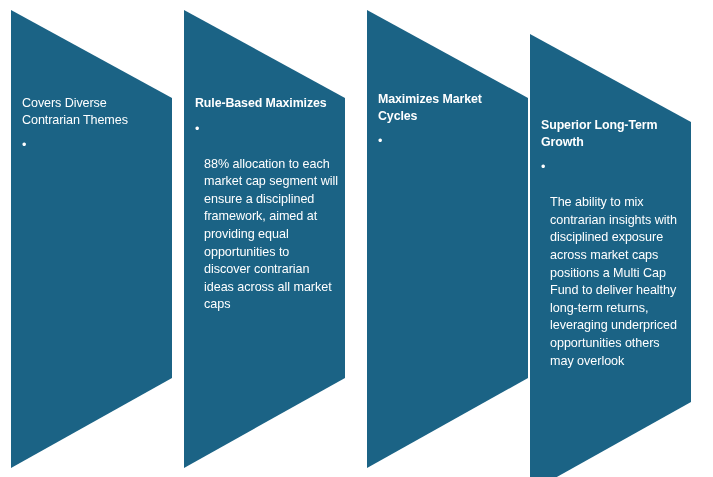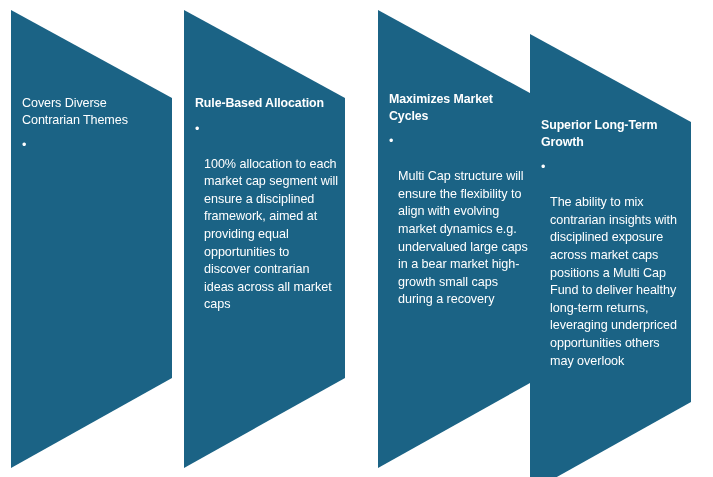--- a/index.html
+++ b/index.html
@@ -77,21 +77,21 @@
     left: 0;
     top: 0;
     font-size: 12.6px;
     line-height: 17.6px;
     color: #ffffff;
   }
 
   
   #panel-0 { left: 11px; }
   #panel-1 { left: 184px; }
-  #panel-2 { left: 378px; }
+  #panel-2 { left: 367px; }
   #panel-3 { left: 530px; margin-top: 24px; }
 
   #panel-0 .panel-content { top: 95px; }
   #panel-1 .panel-content { top: 95px; }
   #panel-2 .panel-content { top: 91px; }
   #panel-3 .panel-content { top: 93px; }
 </style>
 </head>
 <body>
 
@@ -108,38 +108,37 @@
         <span class="bullet-dot">•</span>
       </div>
     </div>
   </div>
 
   <div class="panel" id="panel-1">
     <svg class="panel-shape" viewBox="0 0 162 477" preserveAspectRatio="none">
       <polygon points="0,10 161,98 161,378 0,468" fill="#1B6385"></polygon>
     </svg>
     <div class="panel-content">
-      <div class="panel-title">Rule-Based Allocation</div>
+      <div class="panel-title">Rule-Based Maximizes</div>
       <div class="panel-body">
         <span class="bullet-dot">•</span>
-        <span>100% allocation to each market cap segment will ensure a disciplined framework, aimed at providing equal opportunities to discover contrarian ideas across all market caps</span>
+        <span>88% allocation to each market cap segment will ensure a disciplined framework, aimed at providing equal opportunities to discover contrarian ideas across all market caps</span>
       </div>
     </div>
   </div>
 
   <div class="panel" id="panel-2">
     <svg class="panel-shape" viewBox="0 0 162 477" preserveAspectRatio="none">
       <polygon points="0,10 161,98 161,378 0,468" fill="#1B6385"></polygon>
     </svg>
     <div class="panel-content">
       <div class="panel-title">Maximizes Market
 Cycles</div>
       <div class="panel-body">
         <span class="bullet-dot">•</span>
-        <span>Multi Cap structure will ensure the flexibility to align with evolving market dynamics e.g. undervalued large caps in a bear market high-growth small caps during a recovery</span>
       </div>
     </div>
   </div>
 
   <div class="panel" id="panel-3">
     <svg class="panel-shape" viewBox="0 0 162 477" preserveAspectRatio="none">
       <polygon points="0,10 161,98 161,378 0,468" fill="#1B6385"></polygon>
     </svg>
     <div class="panel-content">
       <div class="panel-title">Superior Long-Term

